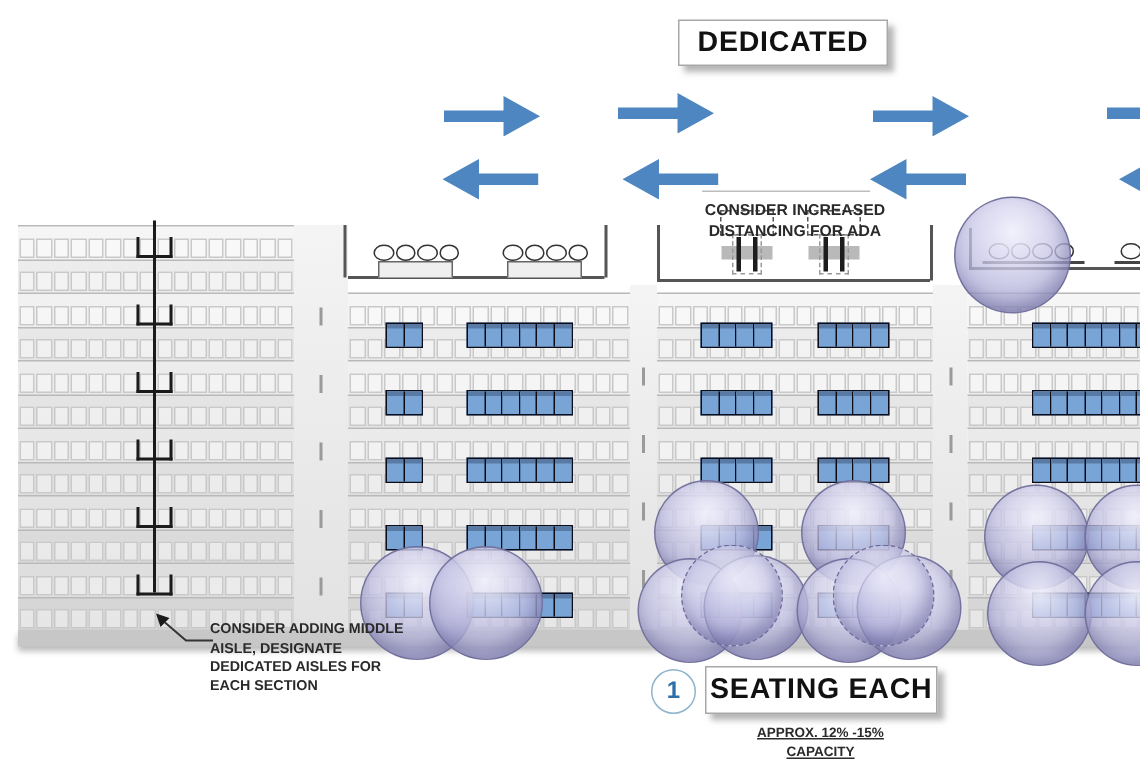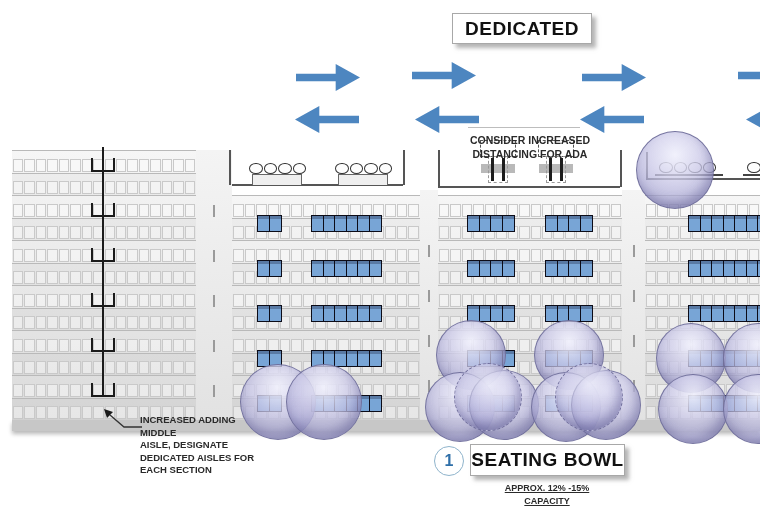--- a/index.html
+++ b/index.html
@@ -1101,26 +1101,26 @@
       <div class="arrow left" style="left: 295px; top: 106px;"></div>
       <div class="arrow left" style="left: 415px; top: 106px;"></div>
       <div class="arrow left" style="left: 580px; top: 106px;"></div>
       <div class="arrow left" style="left: 746px; top: 106px;"></div>
     </div>
 
   <div class="note ada-note" style="left:465px;top:94px;margin-top:40px;">CONSIDER INCREASED
 DISTANCING FOR ADA</div>
   <div class="underline" style="left:468px;top:127px;width:112px;"></div>
 
-  <div class="note aisle-note" style="left:140px;top:414px;">INCREASED ADDING MIDDLE
+  <div class="note aisle-note" style="left:140px;top:414px;">CONSIDER ADDING MIDDLE
 AISLE, DESIGNATE
 DEDICATED AISLES FOR
 EACH SECTION</div>
   <svg class="abs" style="left:98px;top:406px;" width="46" height="28" viewBox="0 0 46 28">
     <path d="M44,21 L26,21 L12,9" stroke="#333" stroke-width="1.3" fill="none"></path>
     <polygon points="6,3 15,6 9,12" fill="#1b1b1b"></polygon>
   </svg>
 
   <div class="badge" style="left:434px;top:446px;">1</div>
-  <div class="titlebox" style="left:470px;top:444px;width:153px;height:30px;font-size:19px;">SEATING BOWL</div>
+  <div class="titlebox" style="left:470px;top:444px;width:153px;height:30px;font-size:19px;">SEATING EACH</div>
   <div class="note cap-note" style="left:482px;top:482px;text-decoration:underline;">APPROX. 12% -15%
 CAPACITY</div>
 </div>
 
 </body></html>

